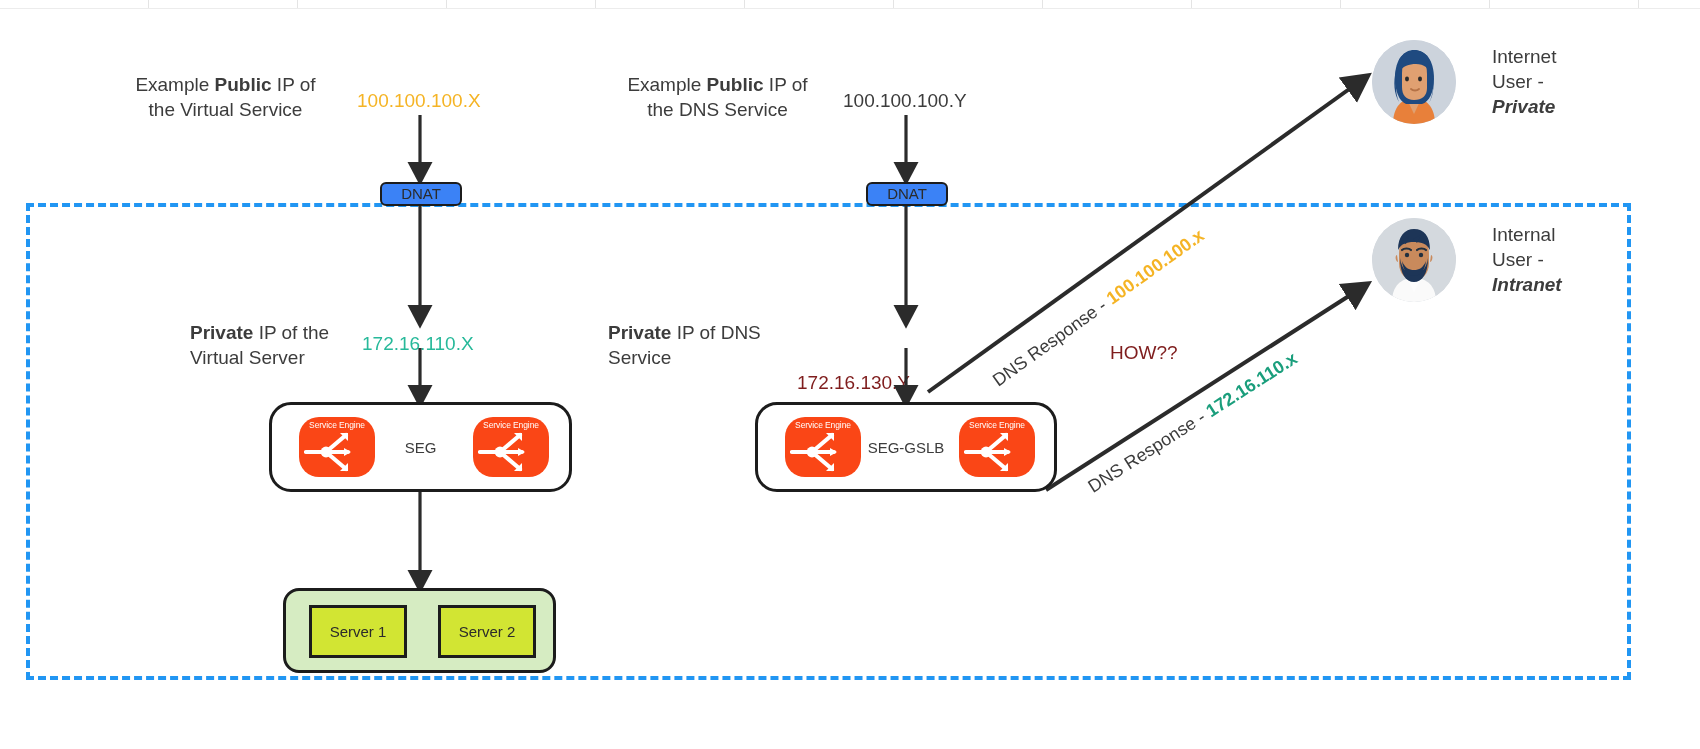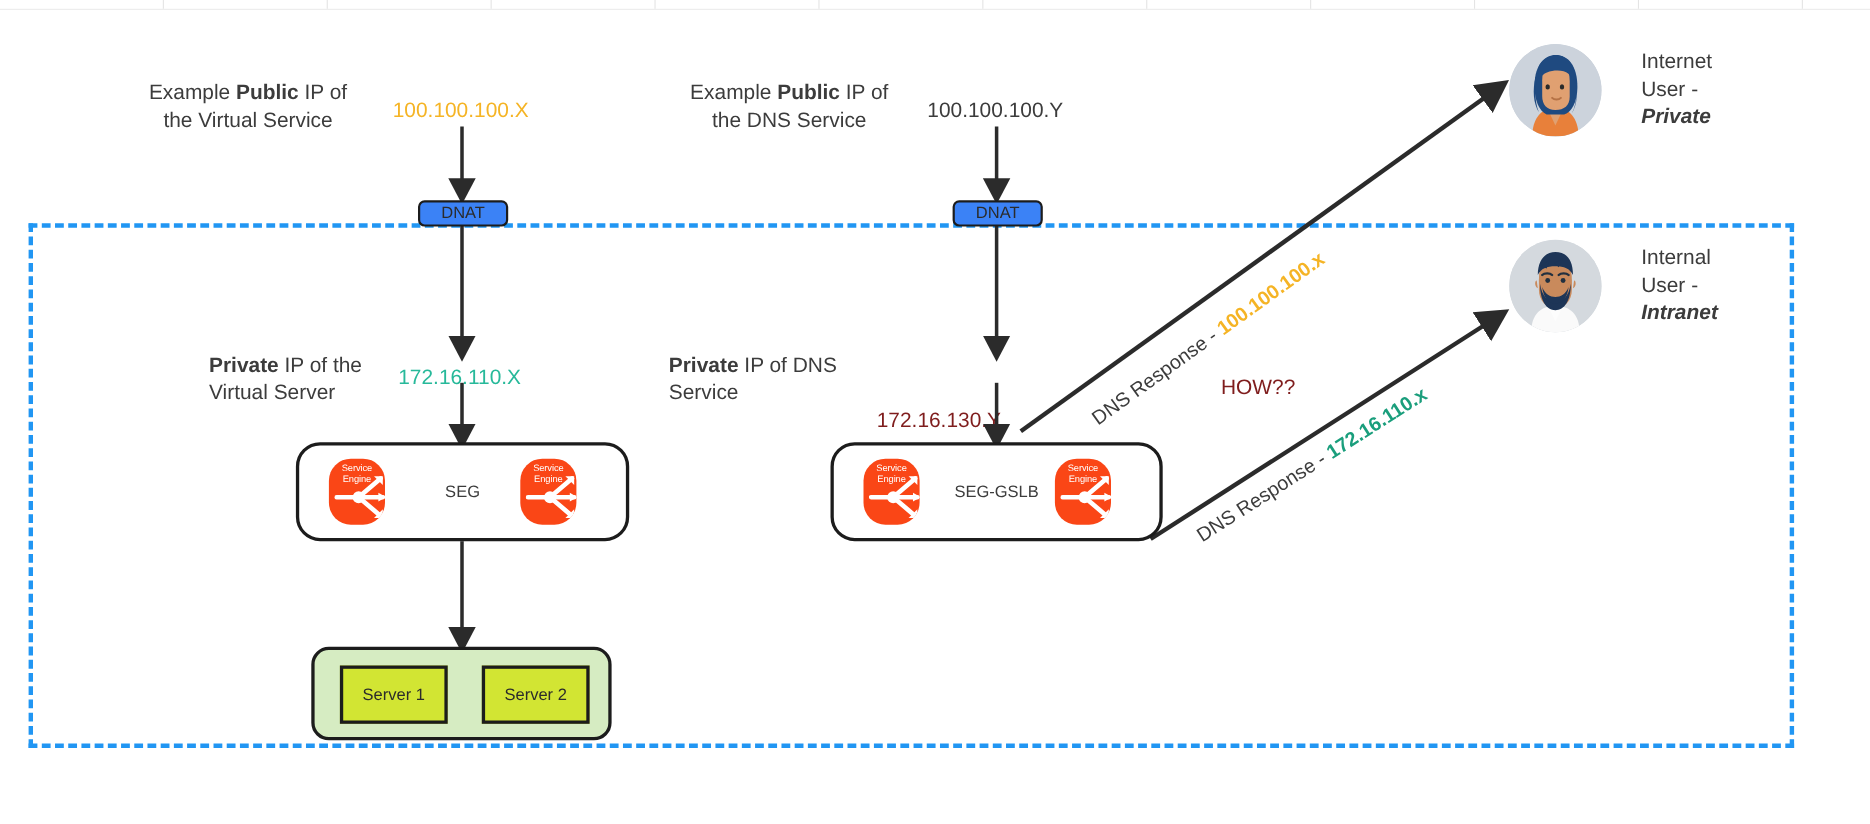--- a/index.html
+++ b/index.html
@@ -92,21 +92,21 @@
     left: 50%;
     transform: translate(-50%, -50%);
     font-size: 15px;
     color: #3c3c3c;
     white-space: nowrap;
   }
 
   
   .se-icon {
     position: absolute;
-    width: 51px;
+    width: 76px;
     height: 60px;
     border-radius: 20px;
     background: #fa4616;
     overflow: hidden;
   }
   .se-icon .se-title {
     position: absolute;
     top: 3px;
     left: 0;
     width: 100%;

